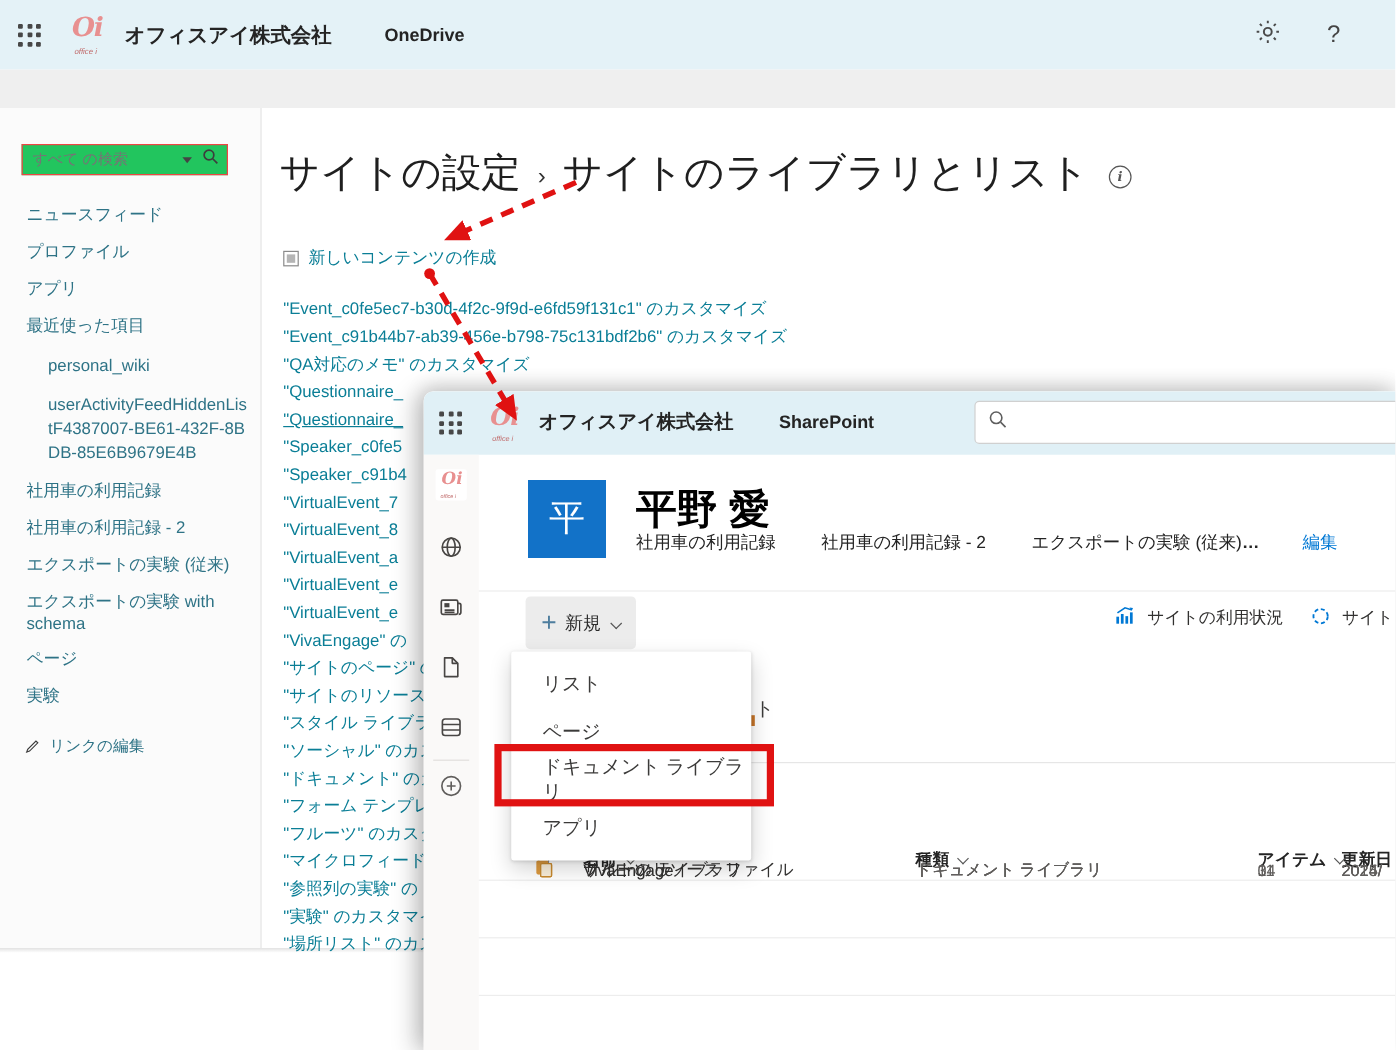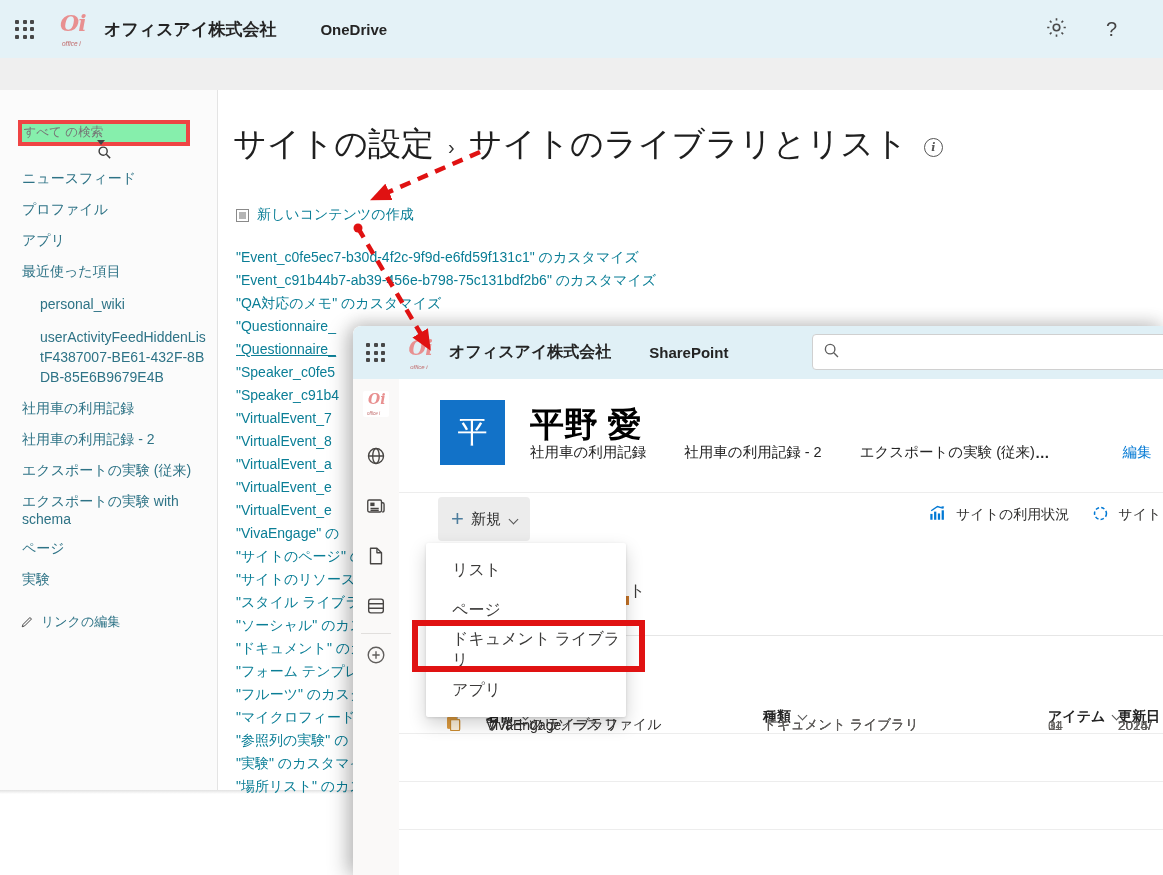--- a/index.html
+++ b/index.html
@@ -16,22 +16,22 @@
   .logo .sub{position:absolute;left:2px;bottom:1px;font-size:6.5px;font-style:italic;color:#c06a6a;white-space:nowrap;}
   .w1-org{font-size:17px;font-weight:bold;color:#242424;margin-left:8px;}
   .w1-app{font-size:15px;font-weight:bold;color:#242424;margin-left:44px;}
   .w1-top-right{margin-left:auto;display:flex;align-items:center;gap:38px;margin-right:46px;}
   .help-q{font-size:20px;color:#444;}
   .w1-band{position:absolute;left:0;top:58px;width:1163px;height:32px;background:#efefef;z-index:1;}
   .w1-bottom-edge{position:absolute;left:0;top:790px;width:356px;height:4px;
                   background:linear-gradient(180deg,#e2e2e2,rgba(255,255,255,0));z-index:1;}
   .w1-sidebar{position:absolute;left:0;top:90px;width:218px;height:700px;background:#fbfbfb;
               border-right:1px solid #e4e4e4;z-index:1;box-sizing:border-box;}
-  .sb-search{position:absolute;left:18px;top:30px;width:172px;height:26px;border:4px solid #ef4444;background:#86efac;
-             display:flex;align-items:center;box-sizing:border-box;padding:0 6px;flex-direction:column;}
+  .sb-search{position:absolute;left:18px;top:30px;width:172px;height:26px;border:1px solid #ef4444;background:#22c55e;
+             display:flex;align-items:center;box-sizing:border-box;padding:0 6px;}
   .sb-search input{border:none;outline:none;background:transparent;flex:1;min-width:0;
                    font:12.5px "Liberation Sans",sans-serif;color:#555;}
   .caret{width:0;height:0;border-left:4px solid transparent;border-right:4px solid transparent;
          border-top:5px solid #444;margin:0 8px 0 2px;}
   .sb-nav{position:absolute;left:0;top:80px;width:218px;font-size:14px;}
   .sb-item{color:#2e7386;margin:0 0 13px 22px;cursor:pointer;}
   .sb-item.indent{margin-left:40px;width:168px;word-break:break-all;line-height:20px;}
   .sb-edit{display:flex;align-items:center;gap:7px;margin:24px 0 0 20px;color:#2e7386;font-size:13px;cursor:pointer;}
   .w1-title{position:absolute;left:233px;top:122px;z-index:1;font-size:33px;color:#1f1f1f;
             display:flex;align-items:center;white-space:nowrap;}
@@ -68,21 +68,21 @@
   .rail-ic{margin-top:28px;width:22px;height:22px;cursor:pointer;}
   .rail-div{width:30px;height:1px;background:#e1dfdd;margin-top:16px;}
   .rail-plus{margin-top:10px;}
   .w2-site-avatar{position:absolute;left:87px;top:74px;width:65px;height:65px;background:#1272c8;
                   display:flex;align-items:center;justify-content:center;color:#fff;font-size:30px;}
   .w2-site-title{position:absolute;left:177px;top:76px;font-size:34px;font-weight:bold;color:#000000;}
   .w2-site-nav{position:absolute;left:177px;top:117px;display:flex;align-items:center;gap:38px;
                font-size:14.5px;color:#242424;white-space:nowrap;}
   .w2-site-nav .nav-it{cursor:pointer;}
   .w2-nav-more{font-weight:bold;color:#242424;cursor:pointer;letter-spacing:2px;}
-  .w2-edit{color:#0078d4;cursor:pointer;margin-left:37px;}
+  .w2-edit{color:#0078d4;cursor:pointer;}
   .w2-hr{position:absolute;left:46px;top:166px;width:764px;height:1px;background:#ededed;}
   .w2-new-btn{position:absolute;left:85px;top:171px;width:92px;height:44px;background:#ececec;border-radius:4px;
               display:flex;align-items:center;justify-content:center;gap:7px;cursor:pointer;}
   .w2-new-plus{font-size:22px;color:#4e7e9e;font-weight:400;line-height:20px;}
   .w2-new-label{font-size:15px;color:#2b2b2b;}
   .chev{display:inline-block;width:6px;height:6px;border-right:1.5px solid #555;border-bottom:1.5px solid #555;
         transform:rotate(45deg);margin-left:2px;vertical-align:2px;}
   .w2-cmd-right{position:absolute;left:575px;top:178px;display:flex;align-items:center;gap:9px;
                 font-size:14px;color:#323130;white-space:nowrap;}
   .w2-cmd-right .lbl{cursor:pointer;}

